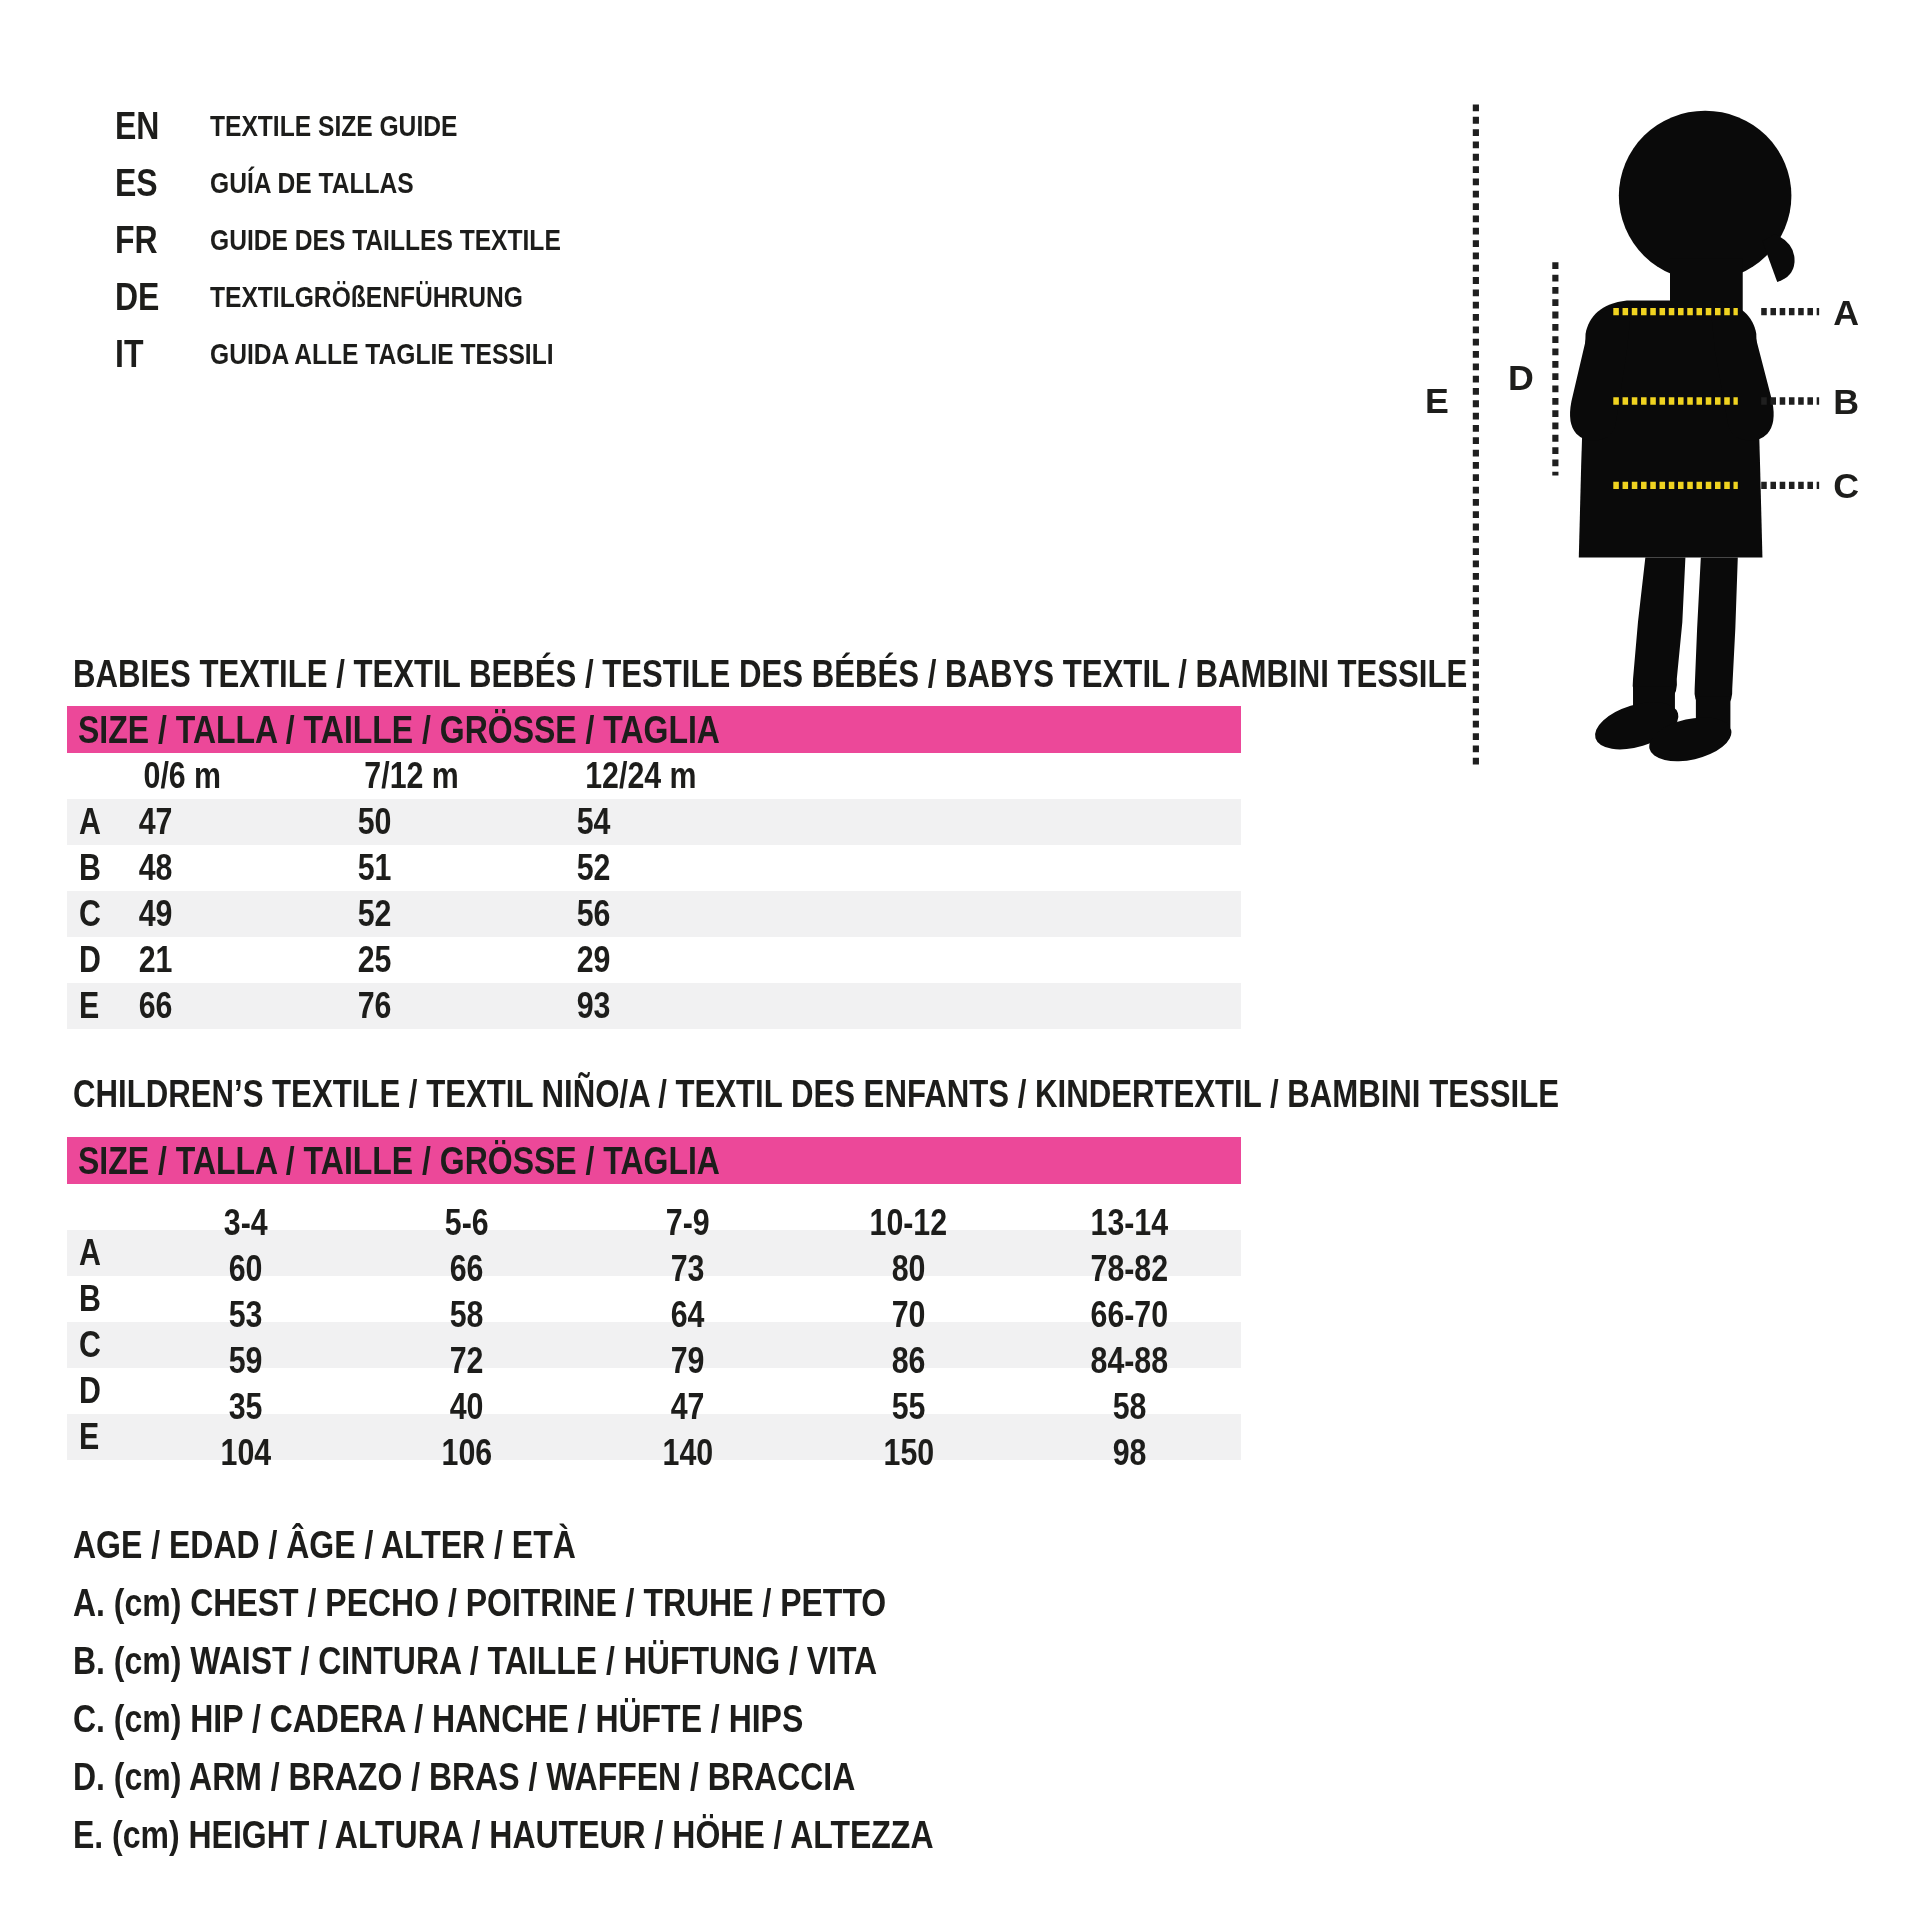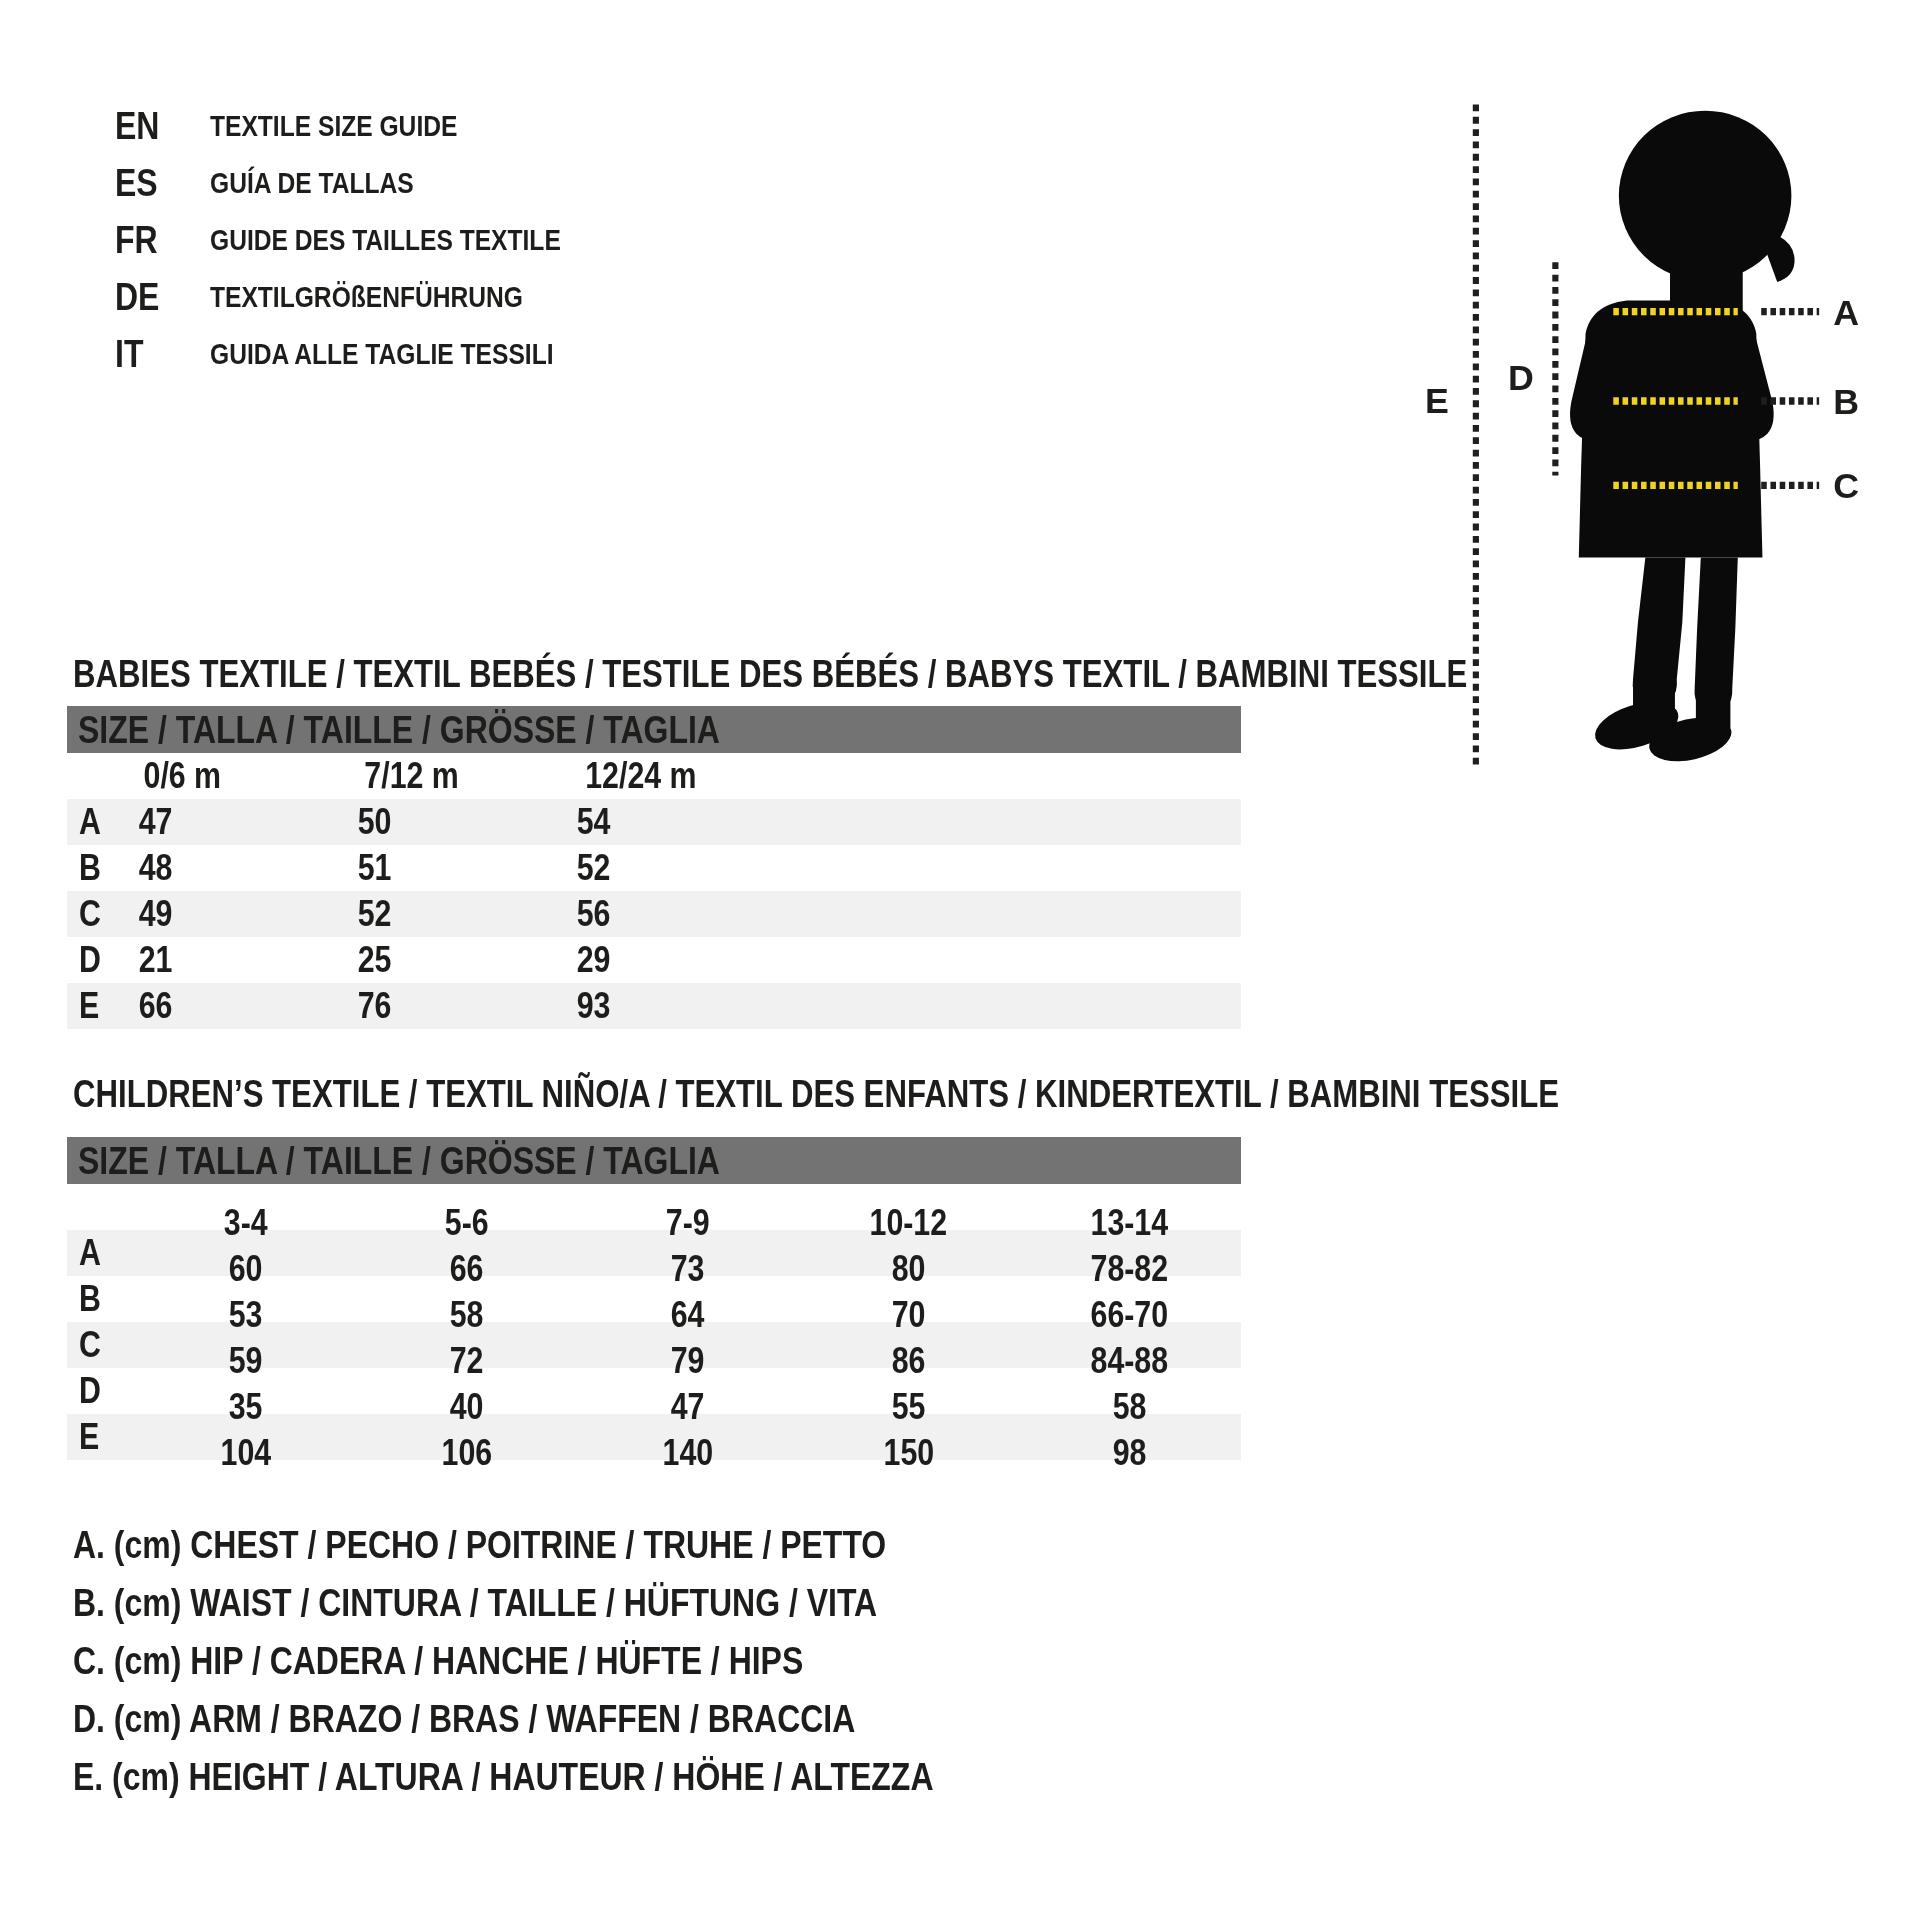--- a/index.html
+++ b/index.html
@@ -19,21 +19,21 @@
   
   .section-heading { position:absolute; left:73px; height:47px; display:flex; align-items:center;
     font-size:38px; font-weight:bold; }
   .heading-babies { top:651px; }
   .heading-children { top:1071px; }
 
   
   .size-table { position:absolute; left:67px; width:1174px; }
   .table-babies { top:706px; }
   .table-children { top:1137px; }
-  .size-bar { height:47px; background:#737373; display:flex; align-items:center; padding-left:11px;
+  .size-bar { height:47px; background:#ec4899; display:flex; align-items:center; padding-left:11px;
     font-size:39px; font-weight:bold; }
   .trow { display:flex; align-items:center; height:46px; }
   .trow.colhead { height:46px; }
   .trow.stripe { background:#f1f1f2; }
   .c0 { width:68px; padding-left:12.3px; box-sizing:border-box; font-size:37px; font-weight:bold; }
   .cell3 { width:219px; font-size:37px; font-weight:bold; }
   .cell5 { width:221px; text-align:center; font-size:37px; font-weight:bold;margin-top:32px; }
 
   
   .legend { position:absolute; left:73px; top:1516px; }
@@ -207,20 +207,23 @@
       <div class="cell5"><span class="condc">104</span></div>
       <div class="cell5"><span class="condc">106</span></div>
       <div class="cell5"><span class="condc">140</span></div>
       <div class="cell5"><span class="condc">150</span></div>
       <div class="cell5"><span class="condc">98</span></div>
     </div>
   </div>
 
   <div class="legend">
     <div class="legend-row">
+        <span class="cond">AGE / EDAD / ÂGE / ALTER / ETÀ</span>
+      </div>
+    <div class="legend-row">
         <span class="cond">A. (cm) CHEST / PECHO / POITRINE / TRUHE / PETTO</span>
       </div>
     <div class="legend-row">
         <span class="cond">B. (cm) WAIST / CINTURA / TAILLE / HÜFTUNG / VITA</span>
       </div>
     <div class="legend-row">
         <span class="cond">C. (cm) HIP / CADERA / HANCHE / HÜFTE / HIPS</span>
       </div>
     <div class="legend-row">
         <span class="cond">D. (cm) ARM / BRAZO / BRAS / WAFFEN / BRACCIA</span>

